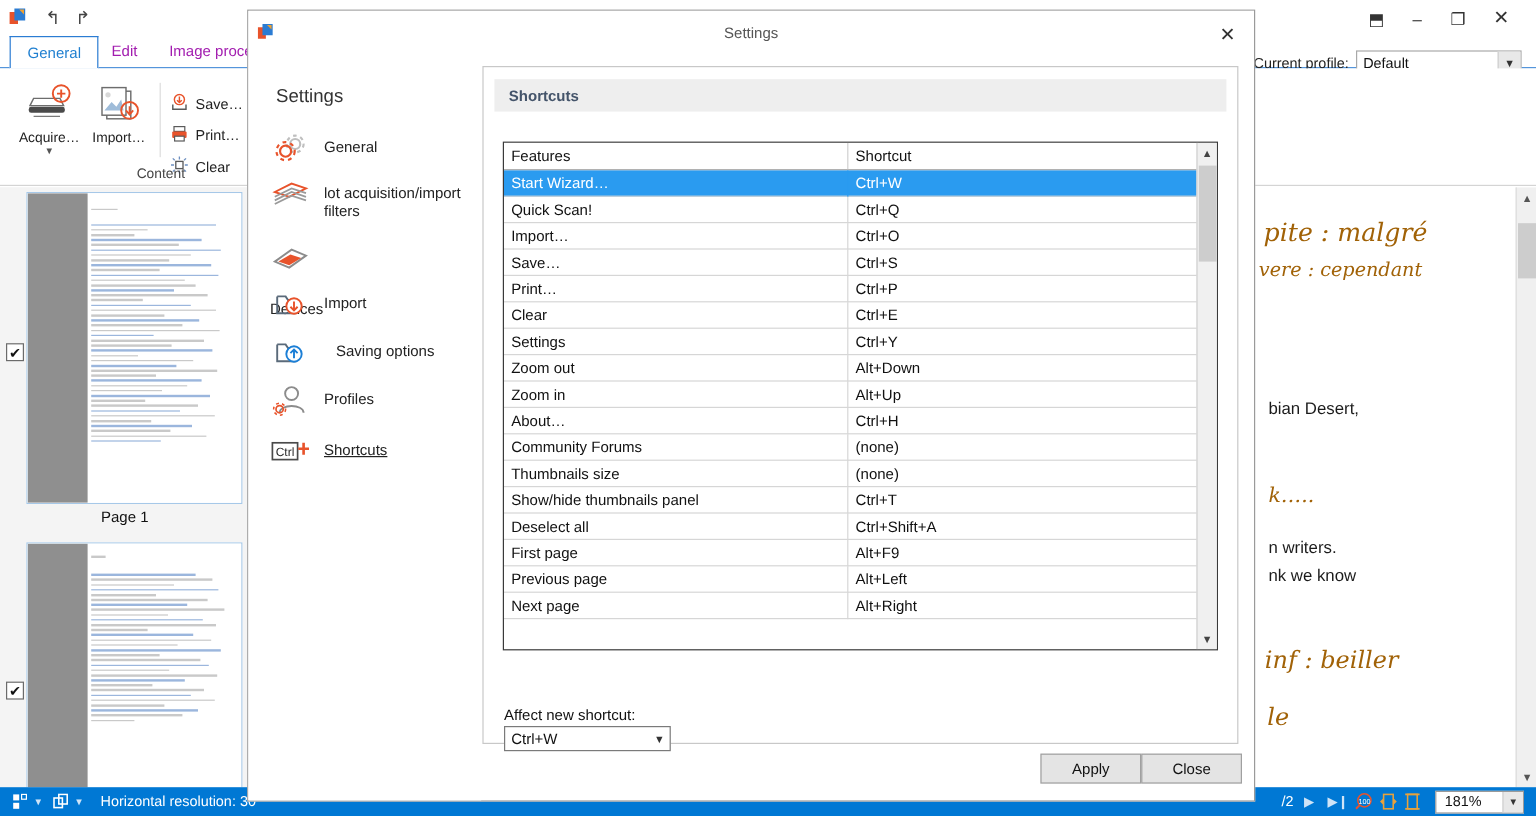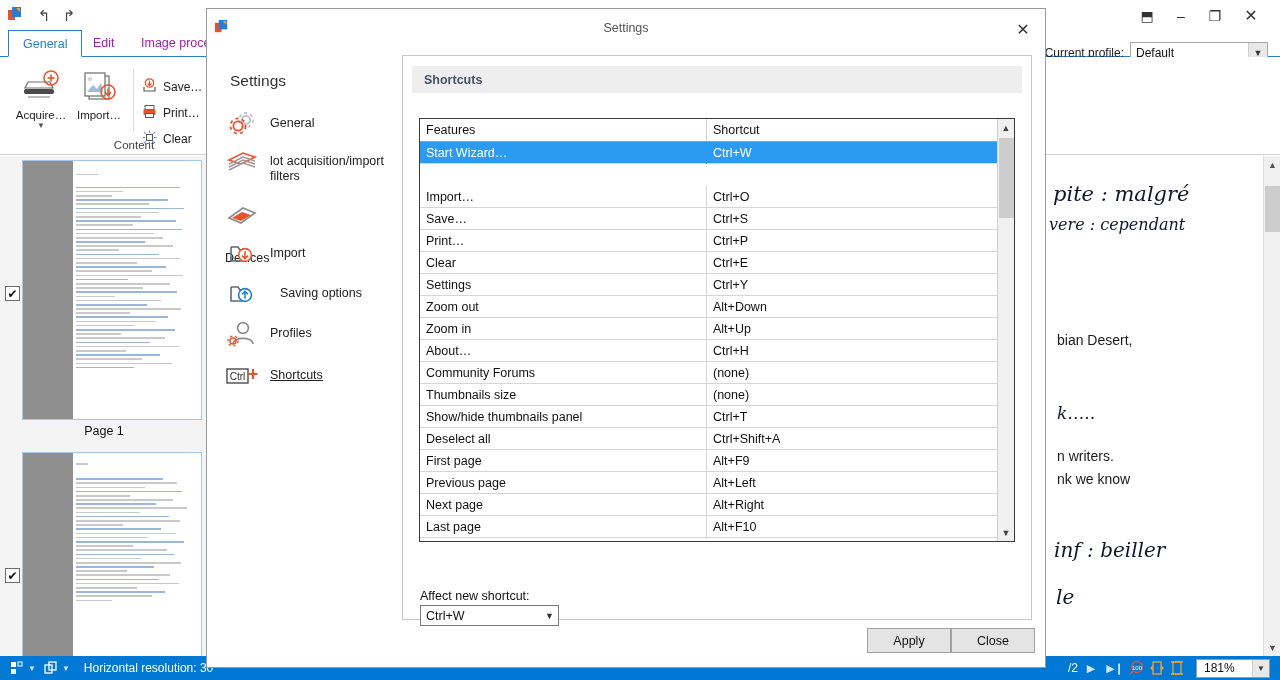--- a/index.html
+++ b/index.html
@@ -132,21 +132,21 @@
   }
   .doc-page {
     position: absolute; left: 0; top: 4px; right: 17px; bottom: 2px;
     background: #ffffff; border-left: 2px solid #5b8fd6;
   }
   .doc-text {
     position: absolute; font-size: 14px; color: #1b1b1b; white-space: nowrap;
   }
   .doc-hand {
     position: absolute; font-family: "DejaVu Serif", serif; font-style: italic;
-    color: #0f172a; white-space: nowrap;
+    color: #a16207; white-space: nowrap;
   }
   .viewer-scroll {
     position: absolute; right: 0; top: 0; bottom: 0; width: 17px;
     background: #f0f0f0; border-left: 1px solid #dcdcdc;
   }
   .viewer-scroll .arr {
     position: absolute; left: 0; width: 17px; height: 17px;
     display: flex; align-items: center; justify-content: center;
     font-size: 9px; color: #555;
   }
@@ -696,20 +696,25 @@
           <div class="vdiv"></div>
           <div class="th th-short">Shortcut</div>
         </div>
 
         <div class="tbl-body">
           <div class="trow sel" style="top:0px;">
               <span class="cell-f">Start Wizard…</span>
               <span class="vdiv"></span>
               <span class="cell-s">Ctrl+W</span>
             </div>
+          <div class="trow" style="top:22px;">
+              <span class="cell-f">Quick Scan!</span>
+              <span class="vdiv"></span>
+              <span class="cell-s">Ctrl+Q</span>
+            </div>
           <div class="trow" style="top:44px;">
               <span class="cell-f">Import…</span>
               <span class="vdiv"></span>
               <span class="cell-s">Ctrl+O</span>
             </div>
           <div class="trow" style="top:66px;">
               <span class="cell-f">Save…</span>
               <span class="vdiv"></span>
               <span class="cell-s">Ctrl+S</span>
             </div>
@@ -770,25 +775,20 @@
             </div>
           <div class="trow" style="top:330px;">
               <span class="cell-f">Previous page</span>
               <span class="vdiv"></span>
               <span class="cell-s">Alt+Left</span>
             </div>
           <div class="trow" style="top:352px;">
               <span class="cell-f">Next page</span>
               <span class="vdiv"></span>
               <span class="cell-s">Alt+Right</span>
-            </div>
-          <div class="trow" style="top:374px;">
-              <span class="cell-f">Last page</span>
-              <span class="vdiv"></span>
-              <span class="cell-s">Alt+F10</span>
             </div>
         </div>
 
         <div class="tbl-scroll">
           <div class="arr up">▲</div>
           <div class="thumbbar"></div>
           <div class="arr dn">▼</div>
         </div>
       </div>
 

